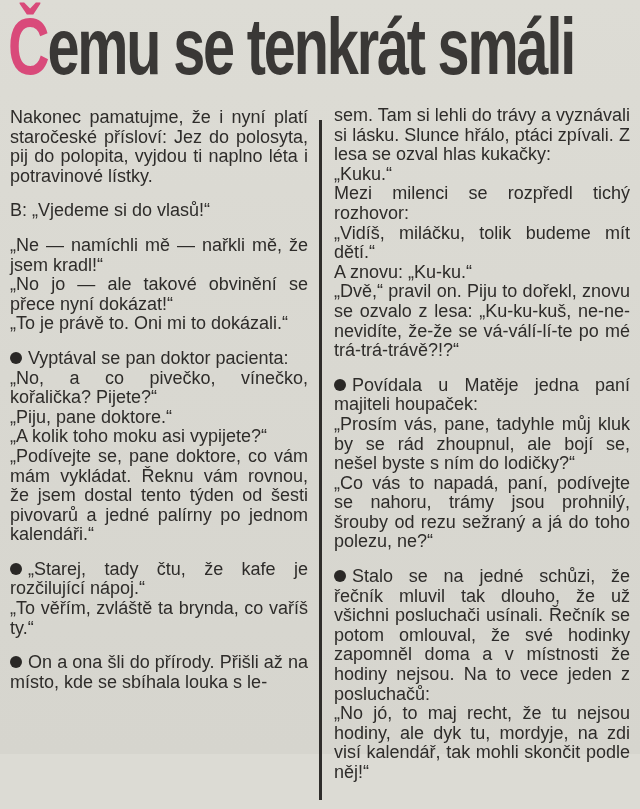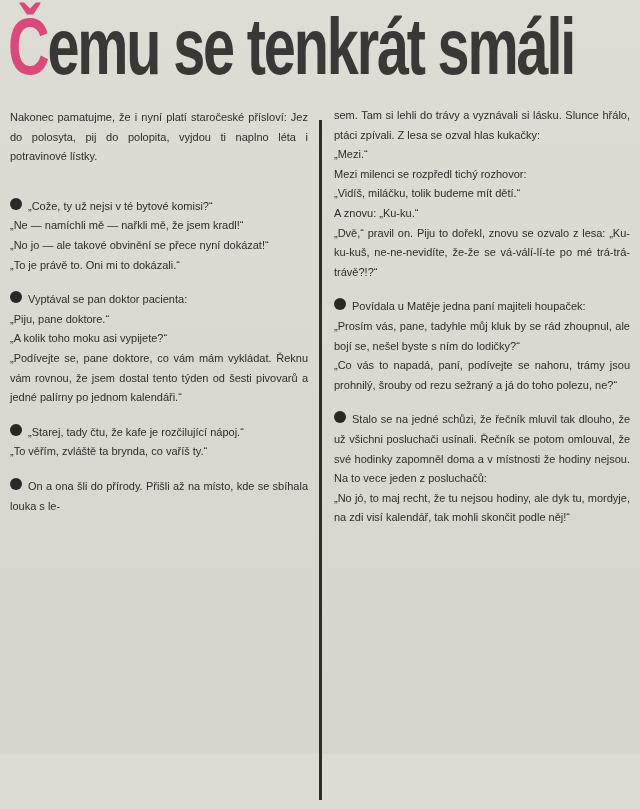--- a/index.html
+++ b/index.html
@@ -43,21 +43,21 @@
     .columns {
       position: absolute;
       top: 108px;
       left: 0;
       width: 640px;
       height: 700px;
     }
     .col {
       position: absolute;
       top: 0;
-      font-size: 11px;
+      font-size: 18px;
       line-height: 19.6px;
       text-align: justify;
       color: #2e2c2a;
     }
     .col-left {
       left: 10px;
       width: 298px;
     }
     .col-right {
       left: 334px;
@@ -95,54 +95,55 @@
 
   <div class="title"><span class="accent">Č</span><span>emu se tenkrát  smáli</span></div>
 
   <div class="columns">
 
     <div class="col col-left">
       <p class="para">Nakonec pamatujme, že i nyní platí staročeské přísloví: Jez do polosyta, pij do polopita, vyjdou ti naplno léta i potravinové lístky.</p>
       <div class="gap"></div>
 
       <div>
+        <p class="para">B: „Vjedeme si do vlasů!“</p>
       </div>
       <div class="gap"></div>
 
       <div>
-        <p class="para"><span class="bullet"></span><span>„Cože, ty už nejsi v té bytové komisi?“</span></p>
         <p class="para">„Ne — namíchli mě — nařkli mě, že jsem kradl!“</p>
         <p class="para">„No jo — ale takové obvinění se přece nyní dokázat!“</p>
         <p class="para">„To je právě to. Oni mi to dokázali.“</p>
       </div>
       <div class="gap"></div>
 
       <div>
         <p class="para"><span class="bullet"></span><span>Vyptával se pan doktor pacienta:</span></p>
+        <p class="para">„No, a co pivečko, vínečko, kořalička? Pijete?“</p>
         <p class="para">„Piju, pane doktore.“</p>
         <p class="para">„A kolik toho moku asi vypijete?“</p>
         <p class="para">„Podívejte se, pane doktore, co vám mám vykládat. Řeknu vám rovnou, že jsem dostal tento týden od šesti pivovarů a jedné palírny po jednom kalendáři.“</p>
       </div>
       <div class="gap"></div>
 
       <div>
         <p class="para"><span class="bullet"></span><span>„Starej, tady čtu, že kafe je rozčilující nápoj.“</span></p>
         <p class="para">„To věřím, zvláště ta brynda, co vaříš ty.“</p>
       </div>
       <div class="gap"></div>
 
       <div>
         <p class="para"><span class="bullet"></span><span>On a ona šli do přírody. Přišli až na místo, kde se sbíhala louka s le-</span></p>
       </div>
     </div>
 
     <div class="col col-right">
       <div>
         <p class="para">sem. Tam si lehli do trávy a vyznávali si lásku. Slunce hřálo, ptáci zpívali. Z lesa se ozval hlas kukačky:</p>
-        <p class="para">„Mezi.“</p>
+        <p class="para">„Kuku.“</p>
         <p class="para">Mezi milenci se rozpředl tichý rozhovor:</p>
         <p class="para">„Vidíš, miláčku, tolik budeme mít dětí.“</p>
         <p class="para">A znovu: „Ku-ku.“</p>
         <p class="para">„Dvě,“ pravil on. Piju to dořekl, znovu se ozvalo z lesa: „Ku-ku-kuš, ne-ne-nevidíte, že-že se vá-válí-lí-te po mé trá-trá-trávě?!?“</p>
       </div>
       <div class="gap"></div>
 
       <div>
         <p class="para"><span class="bullet"></span><span>Povídala u Matěje jedna paní majiteli houpaček:</span></p>
         <p class="para">„Prosím vás, pane, tadyhle můj kluk by se rád zhoupnul, ale bojí se, nešel byste s ním do lodičky?“</p>

